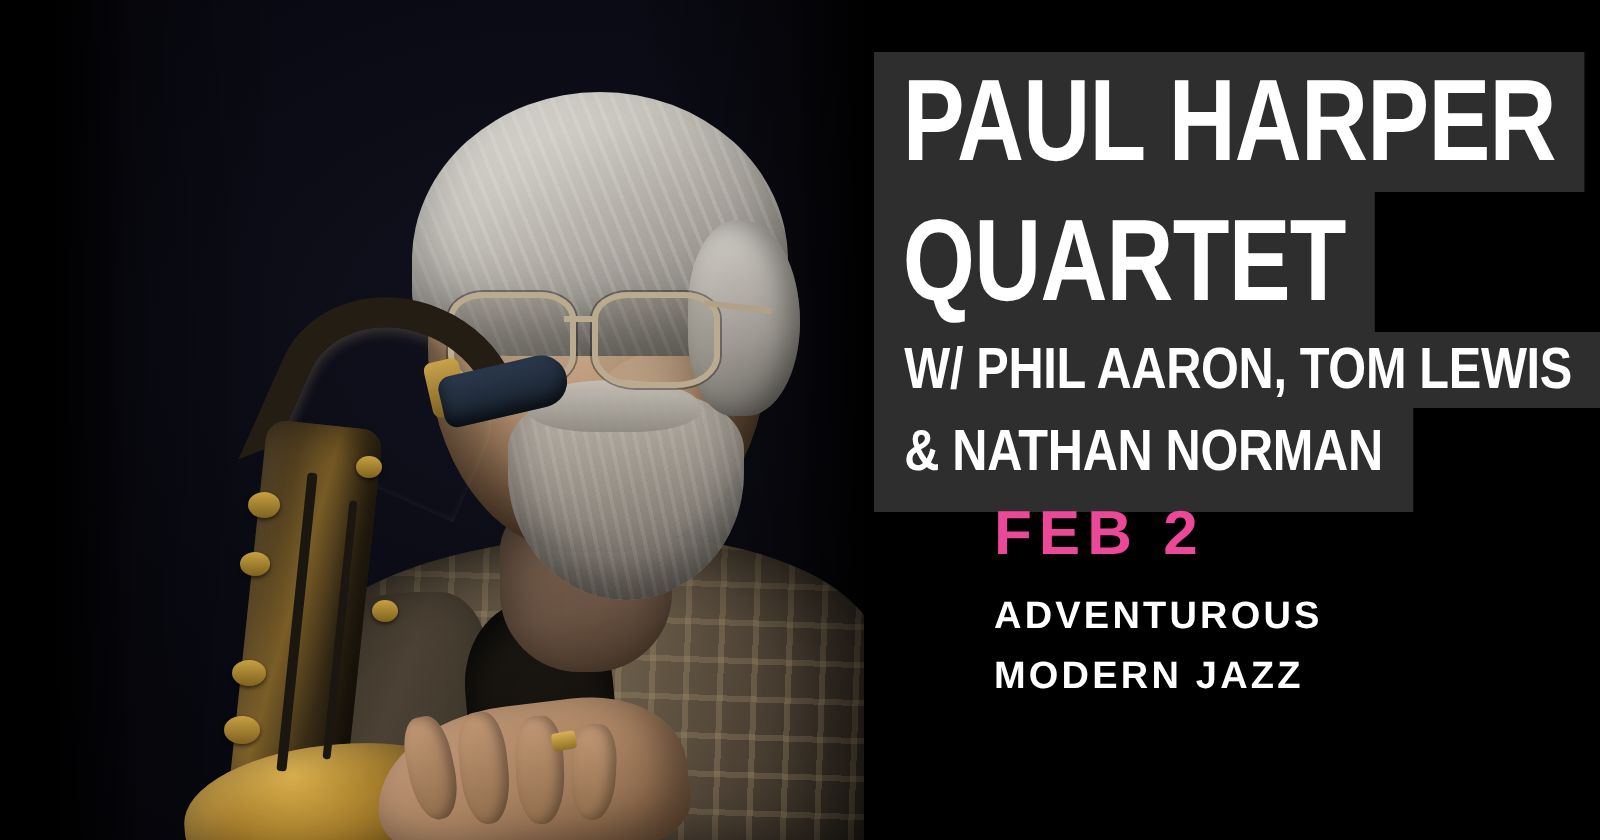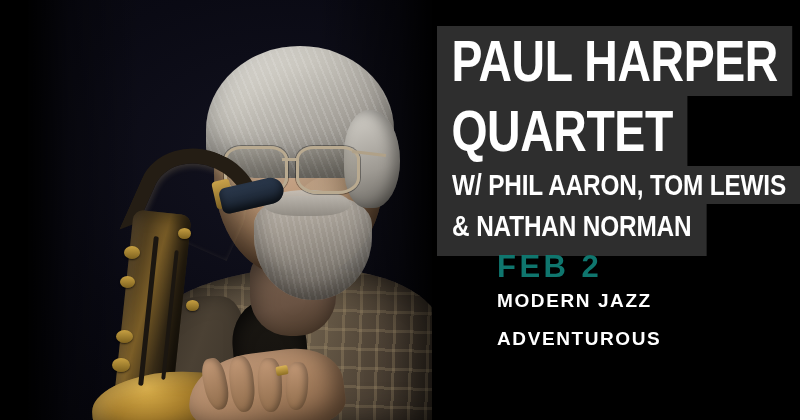--- a/index.html
+++ b/index.html
@@ -313,21 +313,21 @@
     transform-origin:left center;
   }
   .tline.last{ padding-bottom:8px; line-height:44px; }
 
   
   .info-block{
     position:absolute;
     left:497px; top:248px;
   }
   .date-line{
-    color:#0f766e;
+    color:#ec4899;
     font-size:31px;
     font-weight:700;
     letter-spacing:3.5px;
     line-height:38px;
     white-space:nowrap;
   }
   .genre-line{
     color:#ffffff;
     font-size:19px;
     font-weight:700;
@@ -390,17 +390,17 @@
 
   <div class="title-block">
     <span class="tline big">PAUL HARPER</span>
     <span class="tline big">QUARTET</span>
     <span class="tline small">W/ PHIL AARON, TOM LEWIS</span>
     <span class="tline small last">&amp; NATHAN NORMAN</span>
   </div>
 
   <div class="info-block">
     <div class="date-line">FEB 2</div>
+    <div class="genre-line first">ADVENTUROUS</div>
     <div class="genre-line">MODERN JAZZ</div>
-    <div class="genre-line first">ADVENTUROUS</div>
   </div>
 
 </div>
 
 </body></html>

